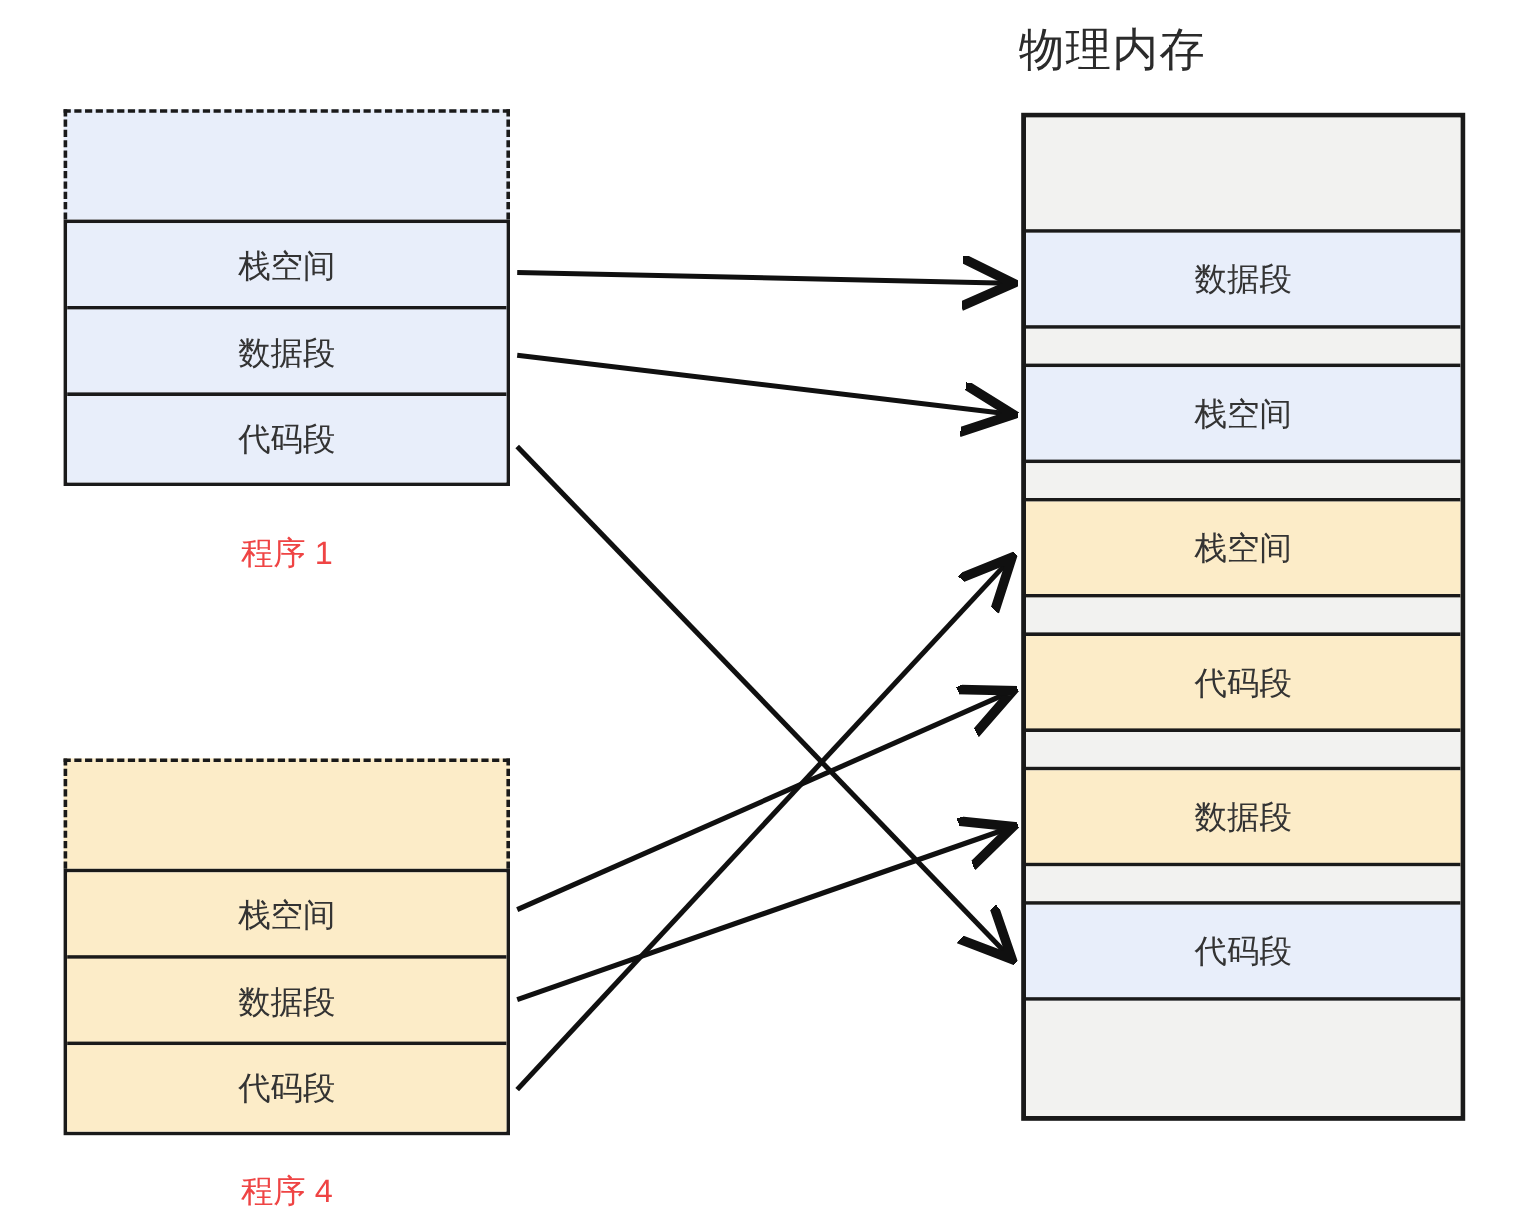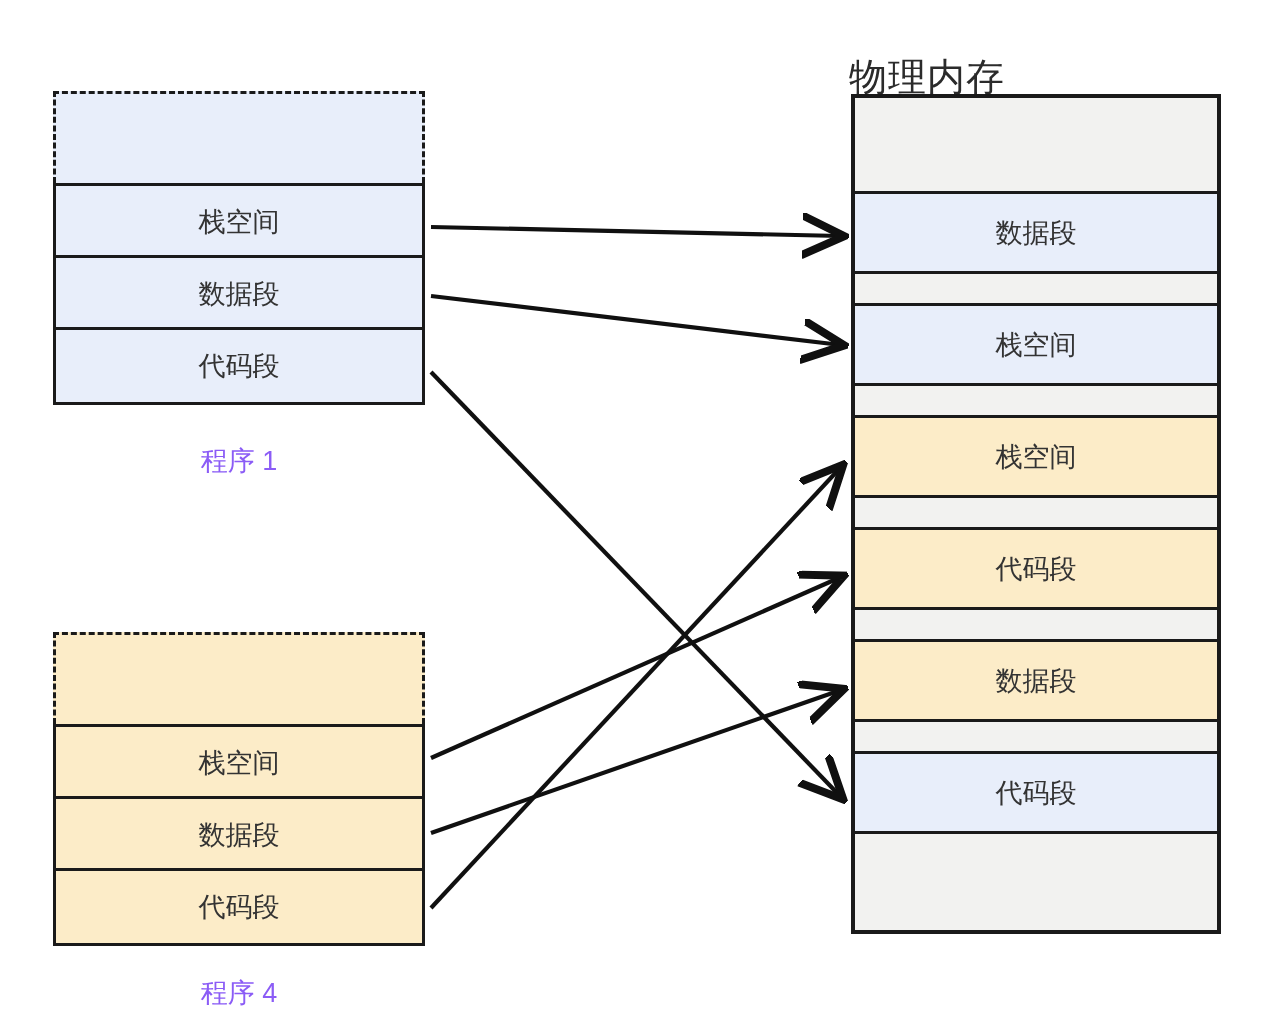--- a/index.html
+++ b/index.html
@@ -19,28 +19,27 @@
   }
 
   
   .title {
     position: absolute;
     font-size: 38px;
     color: #2b2b2b;
     letter-spacing: 1px;
     white-space: nowrap;
     font-weight: 400;
-    margin-top: 36px;
   }
   #physmem-title { left: 849px; top: 16px; }
 
   .caption {
     position: absolute;
     font-size: 27px;
-    color: #8b5cf6;
+    color: #ef4444;
     white-space: nowrap;
     text-align: center;
     font-weight: 400;
   }
   #program1-caption { left: 53px; top: 443px; width: 372px; }
   #program2-caption { left: 53px; top: 975px; width: 372px; }
 
   
   .program {
     position: absolute;

